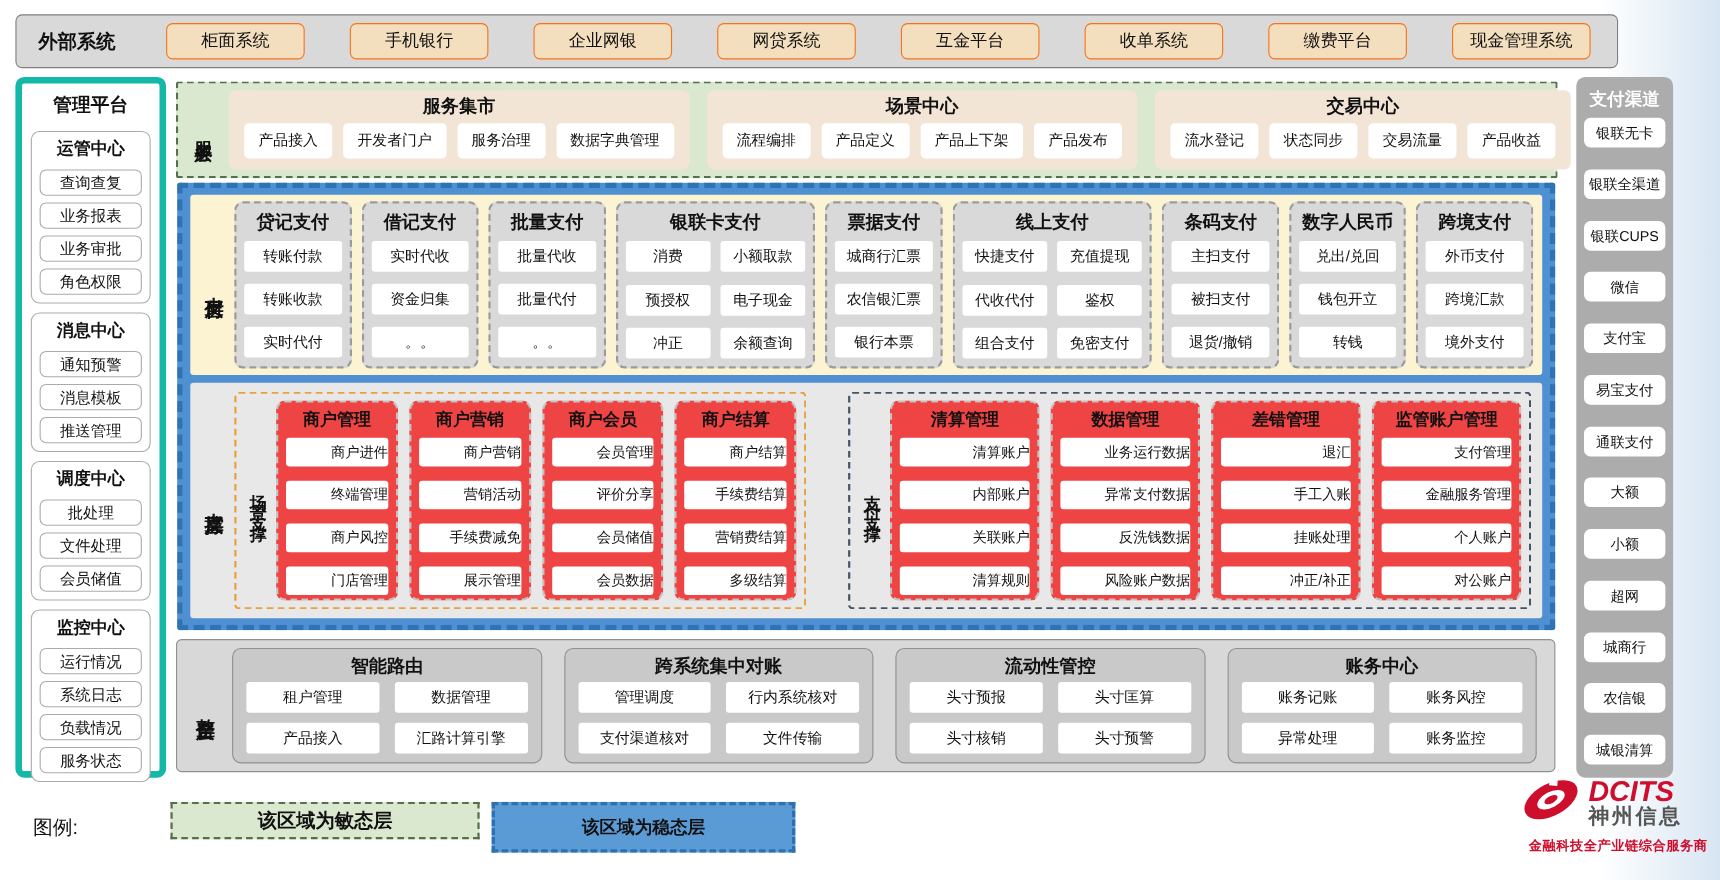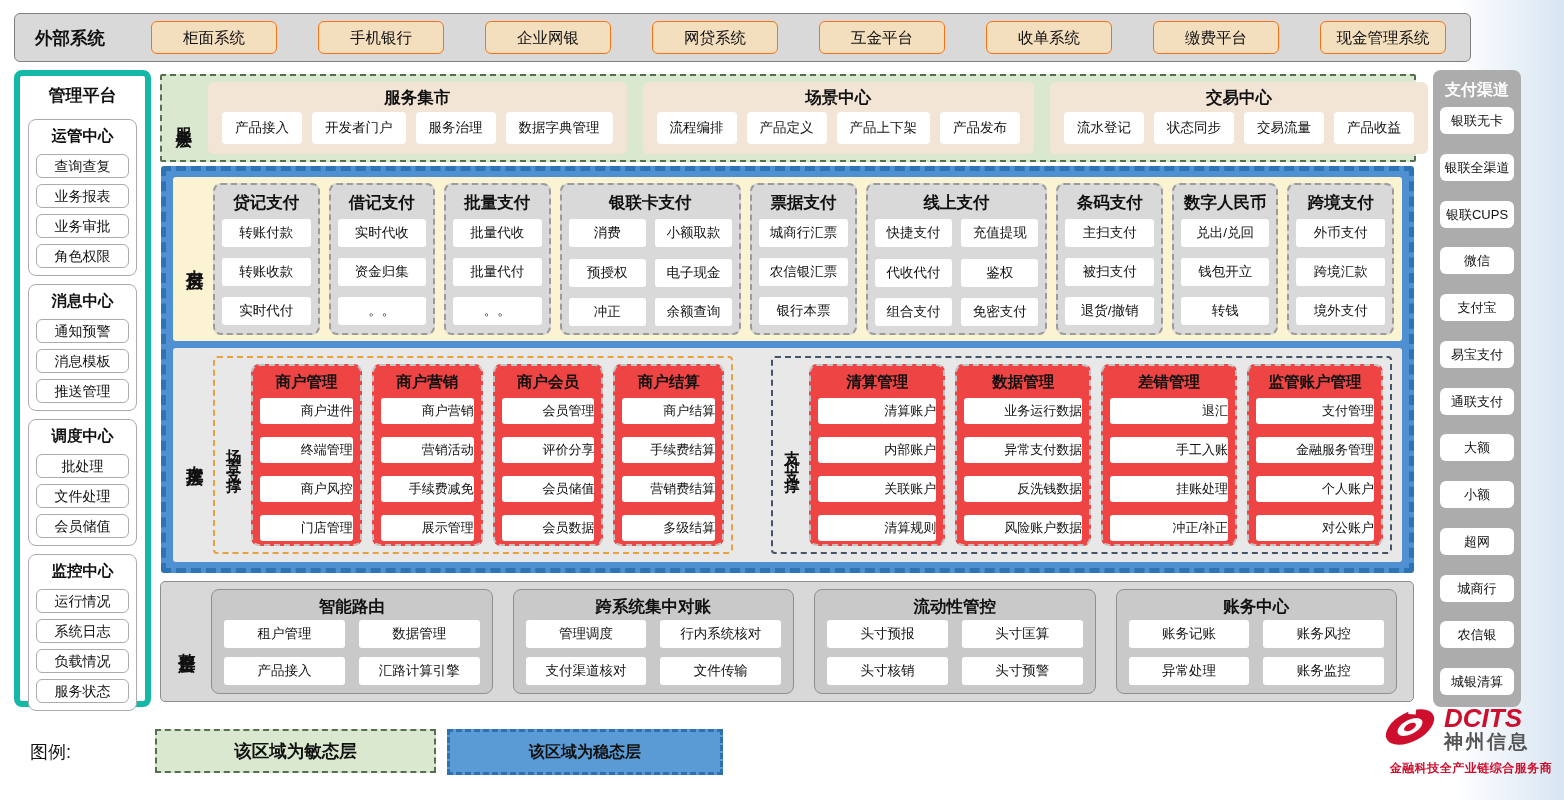--- a/index.html
+++ b/index.html
@@ -88,21 +88,21 @@
   
   .channels { left:1433px; top:70px; width:88px; height:637px; background:#ACACAC;
     border-radius:8px; padding:10px 7px 12px; display:flex; flex-direction:column; }
   .ch-title { color:#fff; font-weight:bold; font-size:16px; text-align:center; margin-bottom:6px; }
   .ch-list { flex:1; display:flex; flex-direction:column; justify-content:space-between; }
   .ch-list > div { height:27px; line-height:27px; background:#fff; border-radius:6px;
     font-size:13px; text-align:center; white-space:nowrap; }
 
   
   .lg-label { left:30px; top:740px; font-size:18px; }
-  .lg-green { left:155px; top:729px; width:281px; height:44px; background:#D9E8CE;
+  .lg-green { left:155px; top:729px; width:281px; height:34px; background:#D9E8CE;
     border:2px dashed #55704e; display:flex; align-items:center; justify-content:center;
     font-weight:bold; font-size:17.5px; }
   .lg-blue { left:447px; top:729px; width:276px; height:46px; background:#5B9BD5;
     border:3px dashed #2F71B0; display:flex; align-items:center; justify-content:center;
     font-weight:bold; font-size:16px; color:#111; }
 
   
   .logo { left:1380px; top:702px; width:182px; }
   .logo-top { display:flex; align-items:center; gap:4px; }
   .logo-text { display:flex; flex-direction:column; }

